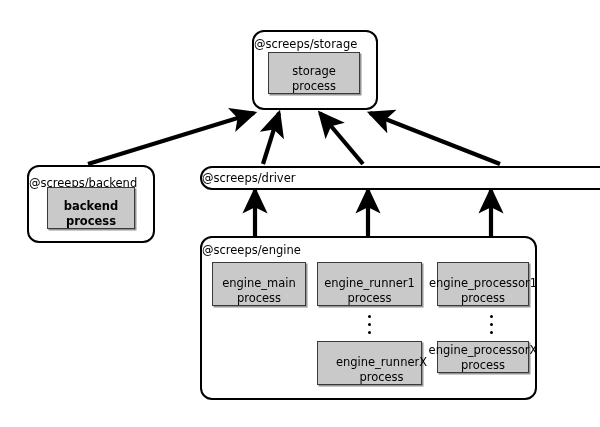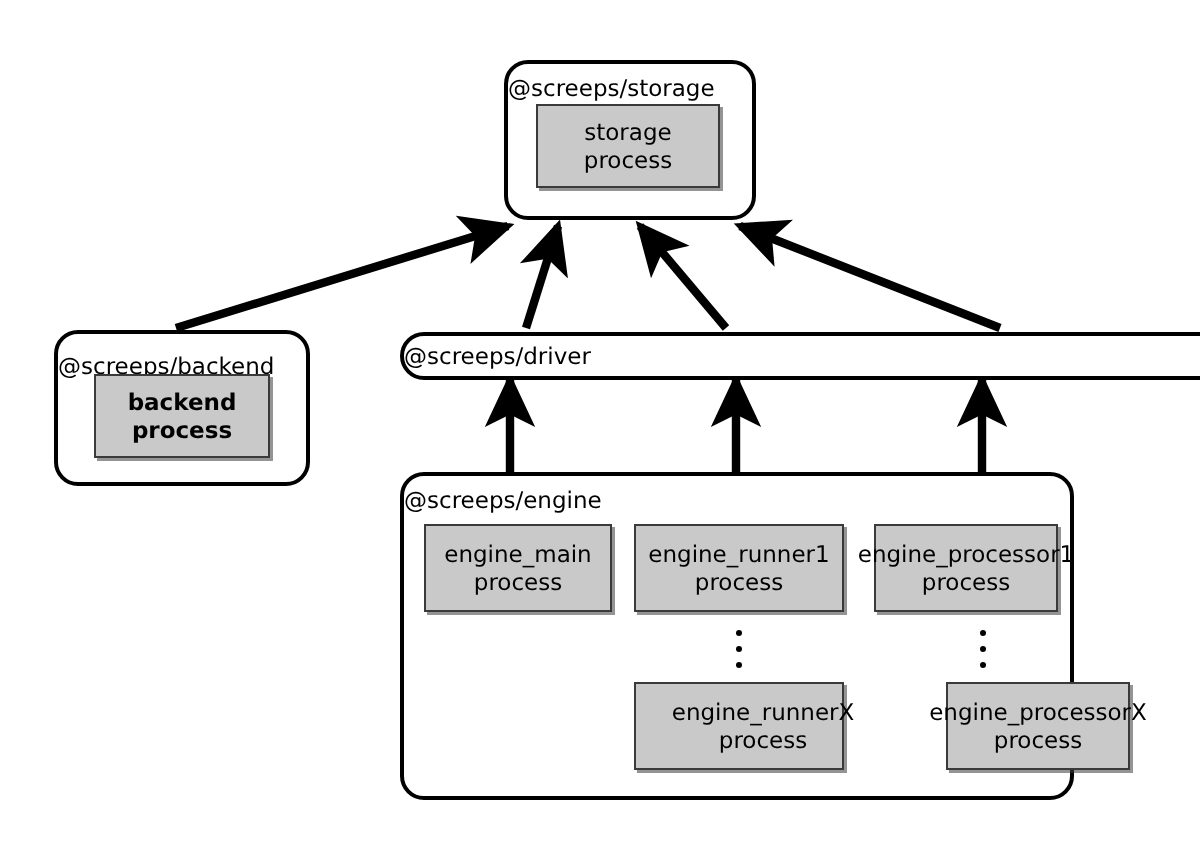--- a/index.html
+++ b/index.html
@@ -44,21 +44,21 @@
     white-space: nowrap;
   }
 
   .proc {
     position: absolute;
     box-sizing: border-box;
     background: #c9c9c9;
     border: 1px solid #3a3a3a;
     box-shadow: 1.5px 1.5px 0 rgba(60,60,60,0.55);
     display: flex;
-    align-items: center;
+    align-items: flex-end;
     justify-content: center;
     z-index: 4;
   }
   .proc-label {
     text-align: center;
     font-size: 11.5px;
     color: #000000;
     line-height: 1.25;
     white-space: pre-line;
   }
@@ -160,18 +160,18 @@
     <i></i>
       <i></i>
       <i></i>
   </div>
 
   <div class="proc" style="left:317px; top:341px; width:105px; height:44px;padding-left:24px;">
     <span class="proc-label">engine_runnerX
 process</span>
   </div>
 
-  <div class="proc" style="left:437px; top:341px; width:92px; height:44px;margin-left:36px;">
+  <div class="proc" style="left:437px; top:341px; width:92px; height:32px;">
     <span class="proc-label">engine_processorX
 process</span>
   </div>
 
 </div>
 
 </body></html>

